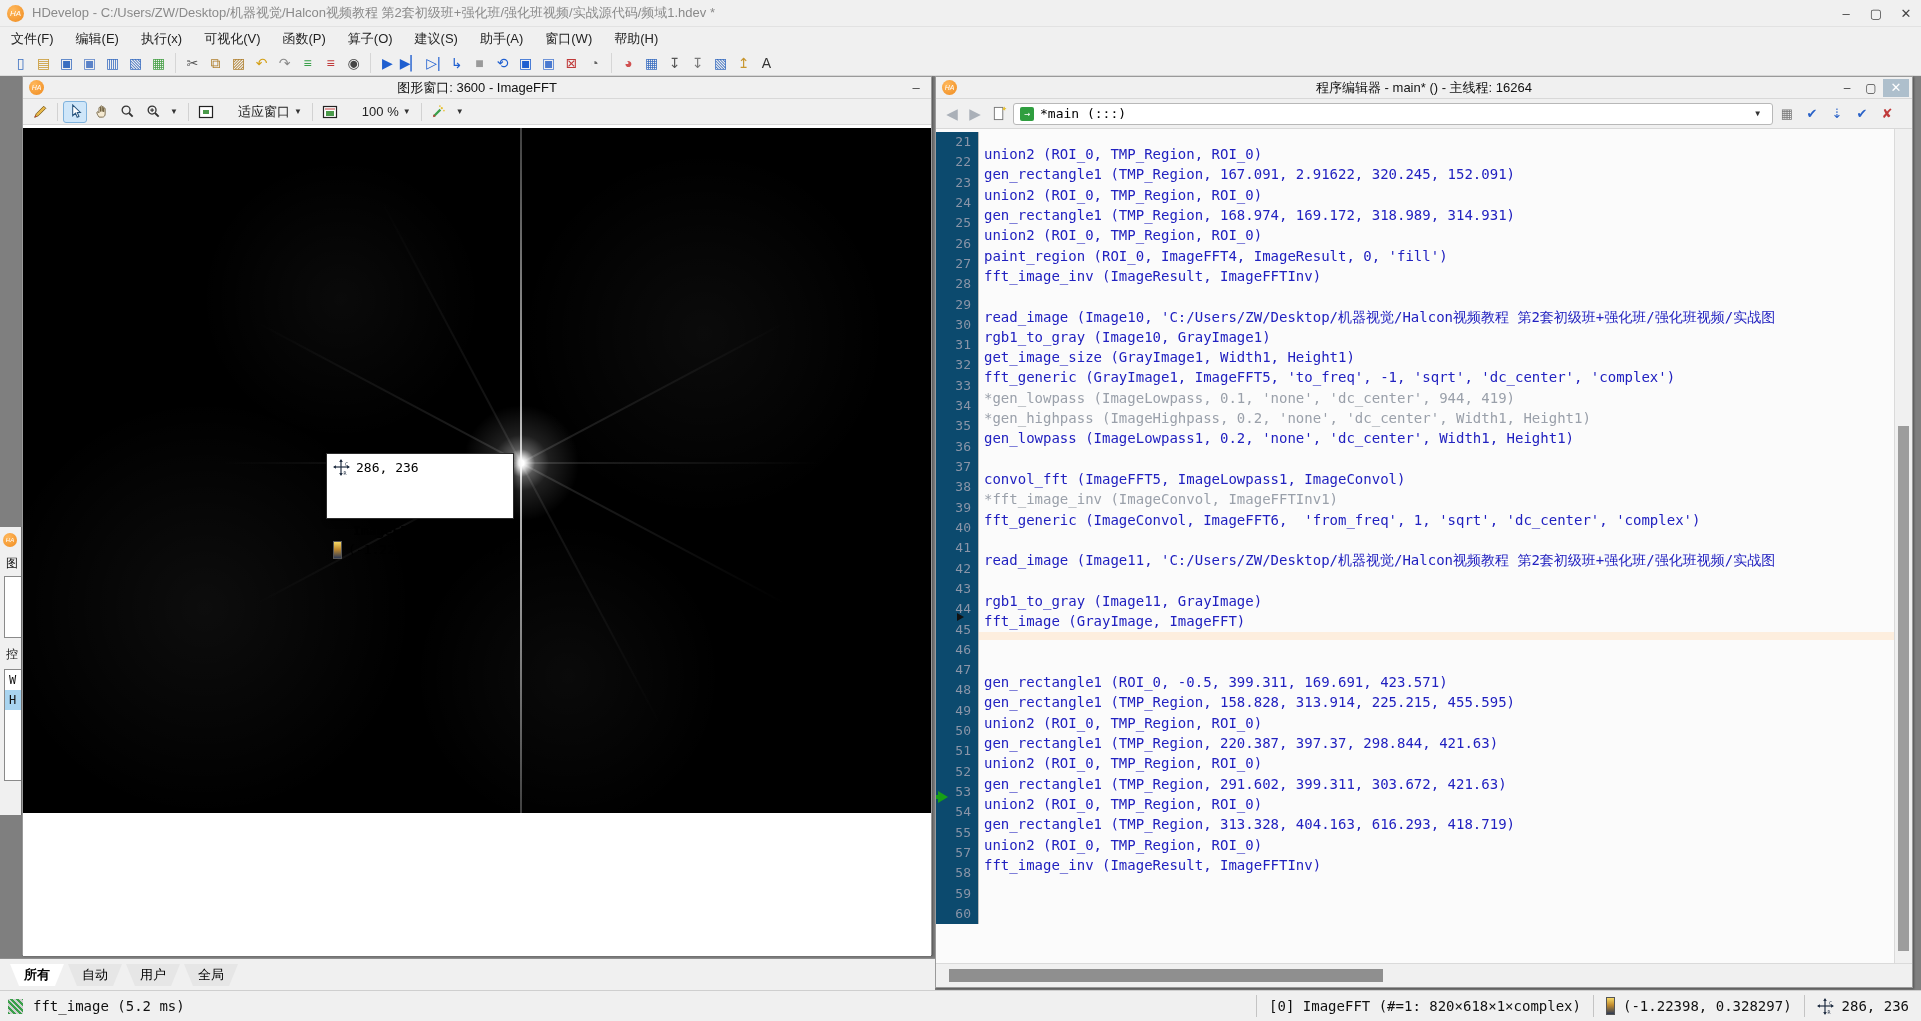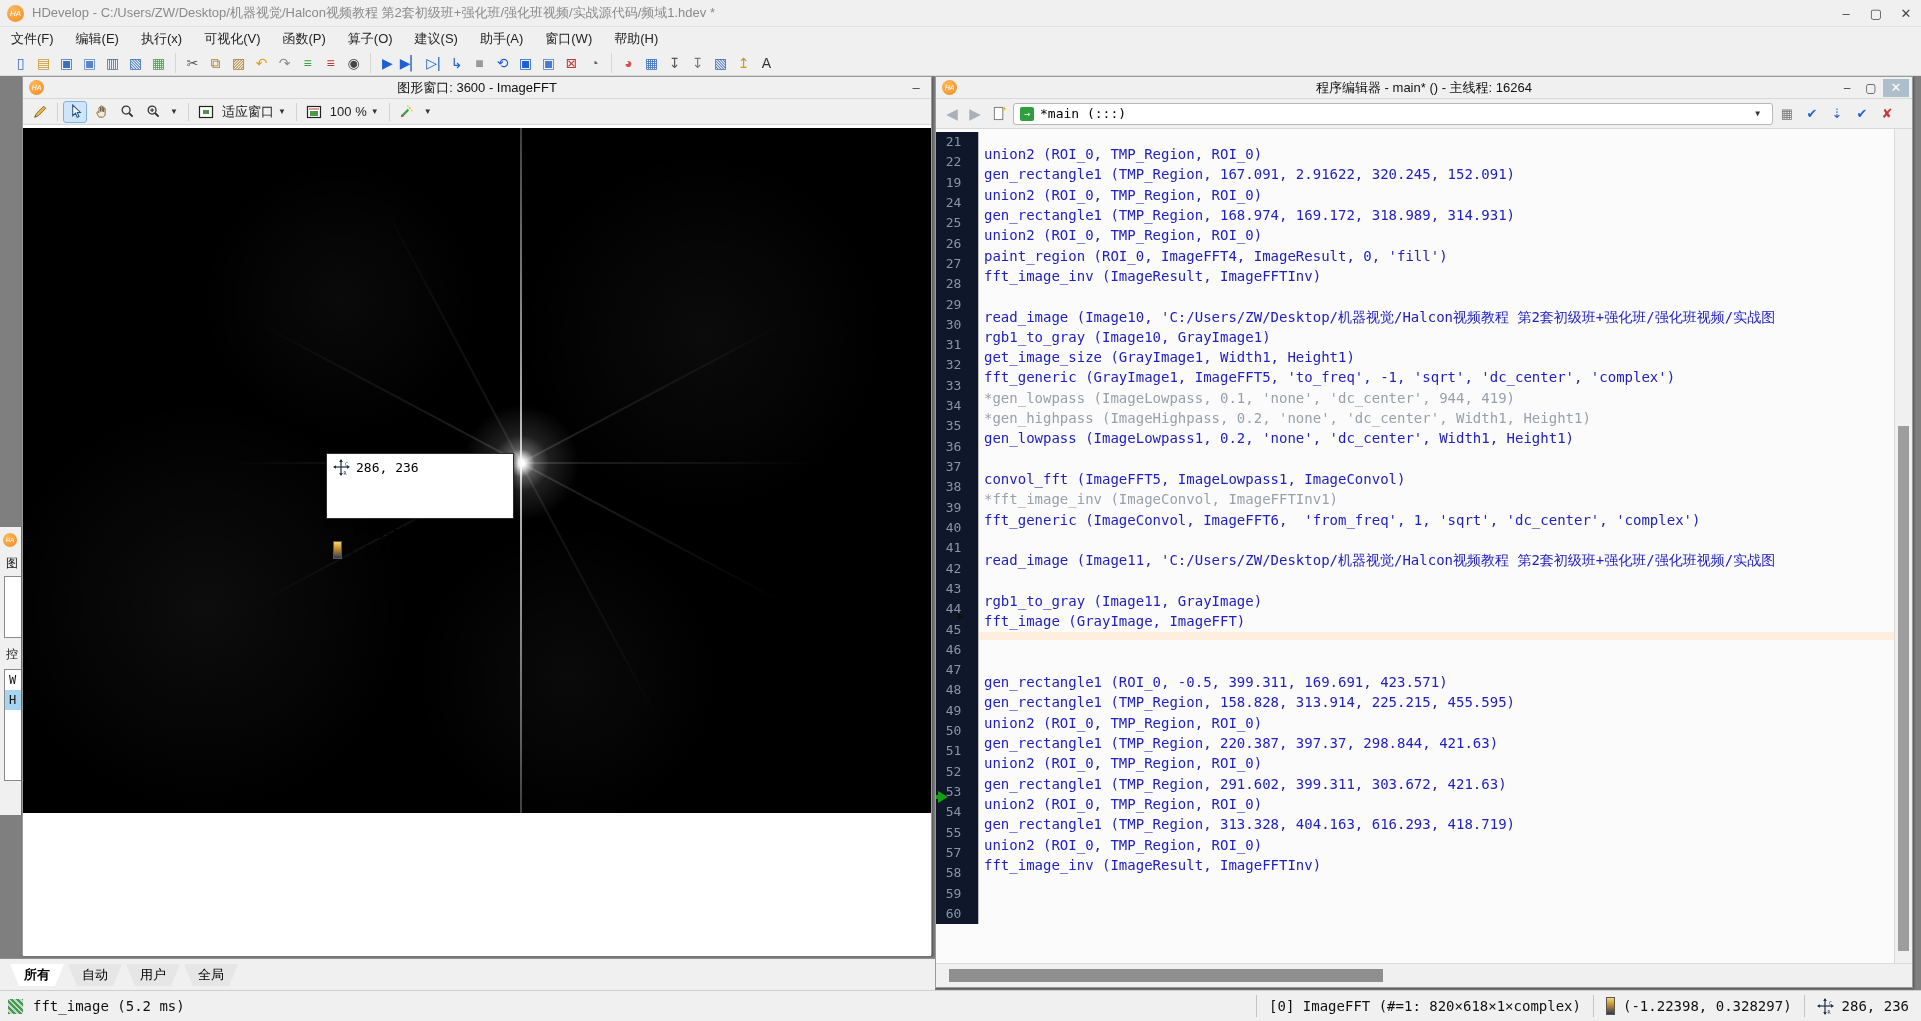--- a/index.html
+++ b/index.html
@@ -35,21 +35,21 @@
                 border-bottom:1px solid #d8d8d8; font-size:13px; color:#111; }
   .childtitle .halogo { width:15px; height:15px; margin:0 6px; font-size:7px; }
   .childtitle .ct-text { position:absolute; left:0; right:0; text-align:center; pointer-events:none; }
   .childtitle { position:relative; }
   #gfxtools { height:26px; background:#f0f0f0; border-bottom:1px solid #d8d8d8;
               display:flex; align-items:center; padding-left:4px; font-size:13px; color:#222; }
   .gtool { width:24px; height:22px; display:flex; align-items:center; justify-content:center; margin:0 1px; }
   .gtool.active { background:#cfe6f9; border:1px solid #7fb2dd; border-radius:3px; }
   .gsep { width:1px; height:18px; background:#d2d2d2; margin:0 4px; }
   .ddarrow { font-size:8px; color:#333; margin:0 6px 0 4px; }
-  .glabel { margin-left:3px; white-space:nowrap; }
+  .glabel { margin-left:19px; white-space:nowrap; }
   #gfxcanvas { position:relative; width:100%; height:831px; background:#fff; overflow:hidden; }
   #fftimage { position:absolute; left:0; top:3px; width:908px; height:685px; background:#000; overflow:hidden; }
   #fft-vline { position:absolute; left:497px; top:0; width:2px; height:100%;
                background:linear-gradient(180deg, rgba(255,255,255,.25), rgba(255,255,255,.75) 48%,
                rgba(255,255,255,.9) 50%, rgba(255,255,255,.75) 52%, rgba(255,255,255,.25)); }
   #fft-center { position:absolute; left:438px; top:275px; width:120px; height:120px;
                 background:radial-gradient(circle, #ffffff 0 3px, rgba(255,255,255,.85) 6px,
                 rgba(255,255,255,.35) 14px, rgba(255,255,255,.12) 28px, rgba(255,255,255,0) 58px); }
   .fft-streak { position:absolute; left:198px; top:334px; width:600px; height:2px;
                 background:linear-gradient(90deg, transparent, rgba(255,255,255,.14) 50%, transparent); }
@@ -81,22 +81,22 @@
                 font-family:"DejaVu Sans Mono",monospace; }
   .proc-icon { width:14px; height:14px; background:#2f9e3f; color:#fff; font-size:10px;
                display:flex; align-items:center; justify-content:center; border-radius:2px; }
   #proc-combo .ddarrow { margin-left:auto; }
   .edtbicon { width:22px; height:20px; display:flex; align-items:center; justify-content:center; font-size:13px; }
 
   #codearea { position:absolute; left:0; top:52px; width:958px; height:835px; background:#fbfbfb;
               overflow:hidden; font-family:"DejaVu Sans Mono","DejaVu Sans",monospace; font-size:14px; }
   #codelines { position:absolute; left:0; top:3px; width:100%; }
   .crow { display:flex; height:20.32px; line-height:20.32px; white-space:pre; }
-  .cnum { flex:0 0 43px; text-align:center; padding-right:7px; color:#8a95a8; font-size:13px;
-          border-right:1px solid #bcbcbc; background:#0f172a; }
+  .cnum { flex:0 0 43px; text-align:right; padding-right:7px; color:#8a95a8; font-size:13px;
+          border-right:1px solid #bcbcbc; background:#0c4a6e; }
   .ctext { padding-left:5px; color:#2121c0; flex:1 1 auto;margin-top:12px; }
   .ctext.cm { color:#9aa0aa; }
   .crow.hl .ctext { background:#fdeede; }
   #pc-arrow { position:absolute; left:2px; top:0; width:0; height:0;
               border-left:10px solid #17a017; border-top:6px solid transparent; border-bottom:6px solid transparent; }
   #pc-arrow::before { content:""; position:absolute; left:-13px; top:-2px; width:4px; height:4px; background:#17a017; }
   #cursor-mark { position:absolute; left:21px; width:0; height:0;
                  border-left:7px solid #111; border-top:4px solid transparent; border-bottom:4px solid transparent; }
   #vscroll { position:absolute; right:0; top:52px; width:18px; height:835px; background:#f0f0f0;
              border-left:1px solid #dadada; }
@@ -348,21 +348,21 @@
       <span class="edtbicon" style="color:#777;">▦</span>
       <span class="edtbicon" style="color:#2a62c8;">✔</span>
       <span class="edtbicon" style="color:#2a62c8;">⇣</span>
       <span class="edtbicon" style="color:#2a62c8;">✔</span>
       <span class="edtbicon" style="color:#c03a3a;">✘</span>
     </div>
     <div id="codearea">
       <div id="codelines">
           <div class="crow"><span class="cnum">21</span><span class="ctext">union2 (ROI_0, TMP_Region, ROI_0)</span></div>
           <div class="crow"><span class="cnum">22</span><span class="ctext">gen_rectangle1 (TMP_Region, 167.091, 2.91622, 320.245, 152.091)</span></div>
-          <div class="crow"><span class="cnum">19</span><span class="ctext">union2 (ROI_0, TMP_Region, ROI_0)</span></div>
+          <div class="crow"><span class="cnum">23</span><span class="ctext">union2 (ROI_0, TMP_Region, ROI_0)</span></div>
           <div class="crow"><span class="cnum">24</span><span class="ctext">gen_rectangle1 (TMP_Region, 168.974, 169.172, 318.989, 314.931)</span></div>
           <div class="crow"><span class="cnum">25</span><span class="ctext">union2 (ROI_0, TMP_Region, ROI_0)</span></div>
           <div class="crow"><span class="cnum">26</span><span class="ctext">paint_region (ROI_0, ImageFFT4, ImageResult, 0, 'fill')</span></div>
           <div class="crow"><span class="cnum">27</span><span class="ctext">fft_image_inv (ImageResult, ImageFFTInv)</span></div>
           <div class="crow"><span class="cnum">28</span><span class="ctext"></span></div>
           <div class="crow"><span class="cnum">29</span><span class="ctext">read_image (Image10, 'C:/Users/ZW/Desktop/机器视觉/Halcon视频教程 第2套初级班+强化班/强化班视频/实战图</span></div>
           <div class="crow"><span class="cnum">30</span><span class="ctext">rgb1_to_gray (Image10, GrayImage1)</span></div>
           <div class="crow"><span class="cnum">31</span><span class="ctext">get_image_size (GrayImage1, Width1, Height1)</span></div>
           <div class="crow"><span class="cnum">32</span><span class="ctext">fft_generic (GrayImage1, ImageFFT5, 'to_freq', -1, 'sqrt', 'dc_center', 'complex')</span></div>
           <div class="crow"><span class="cnum">33</span><span class="ctext cm">*gen_lowpass (ImageLowpass, 0.1, 'none', 'dc_center', 944, 419)</span></div>

